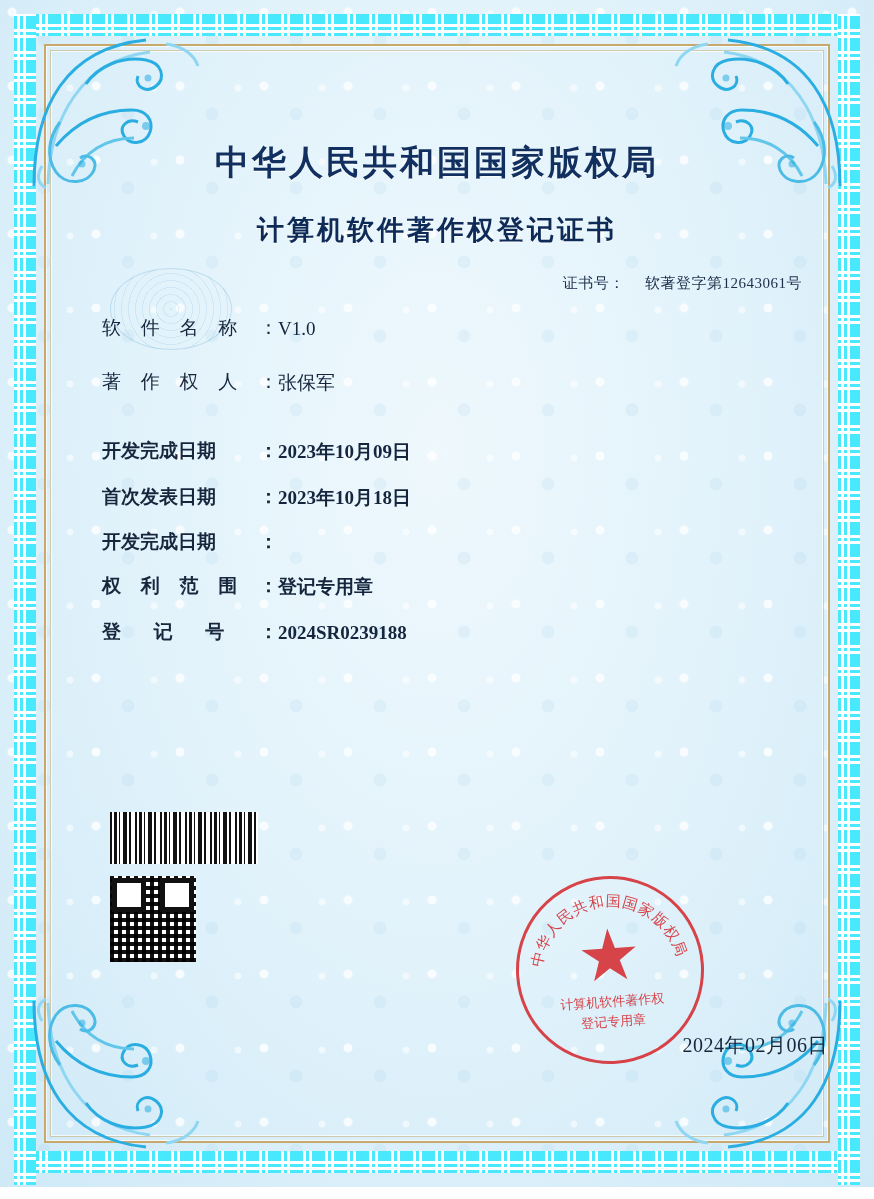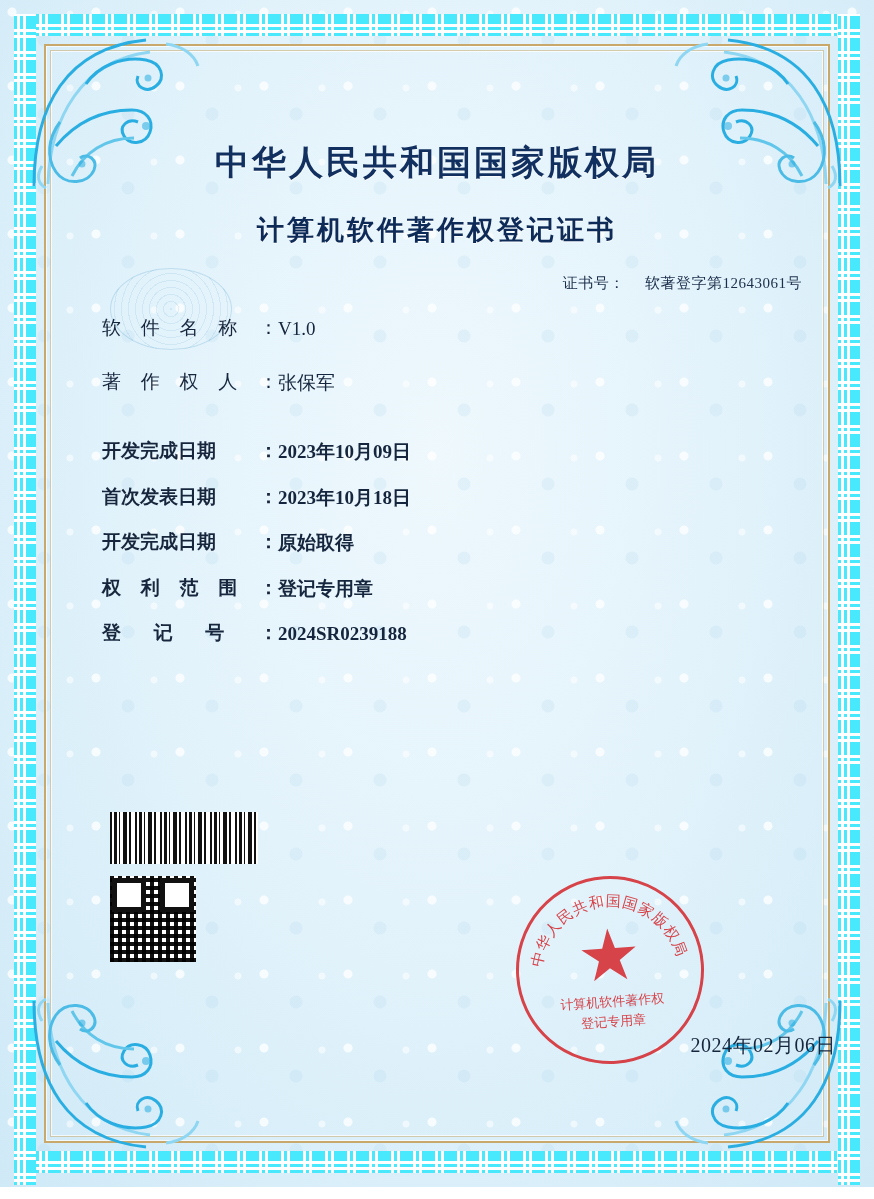--- a/index.html
+++ b/index.html
@@ -300,21 +300,21 @@
     right: 0;
     bottom: 30px;
     text-align: center;
     font-size: 13px;
     line-height: 1.5;
     color: #d5252b;
   }
 
   .issue-date {
     position: absolute;
-    right: 38px;
+    right: 46px;
     top: 1032px;
     font-size: 20px;
     color: #15253c;
     letter-spacing: .5px;
   }
 </style>
 </head>
 <body>
 
 <div class="certificate">
@@ -461,21 +461,20 @@
           <span>：</span>
         </div>
         <div class="field-value">2023年10月18日</div>
       </div>
 
       <div class="field-row row-tight">
         <div class="field-label spread">
           <span>开发完成日期</span>
           <span>：</span>
         </div>
-        <div class="field-value">原始取得</div>
       </div>
 
       <div class="field-row row-tight">
         <div class="field-label spread">
           <span>权</span>
           <span>利</span>
           <span>范</span>
           <span>围</span>
           <span>：</span>
         </div>

